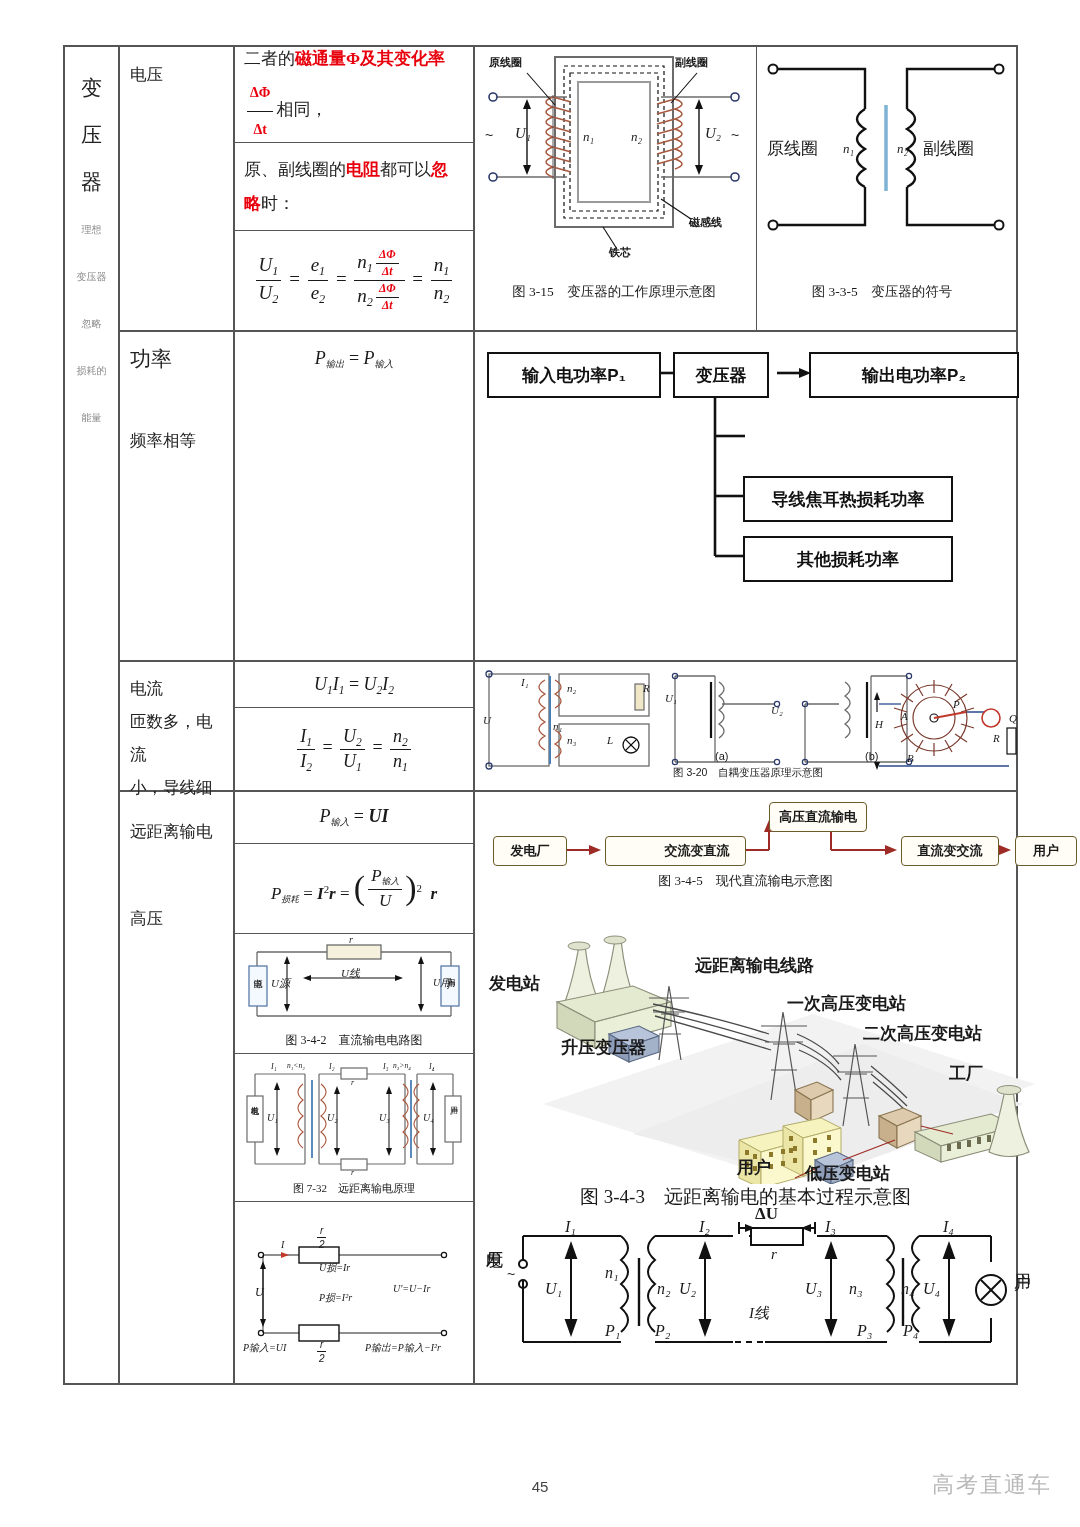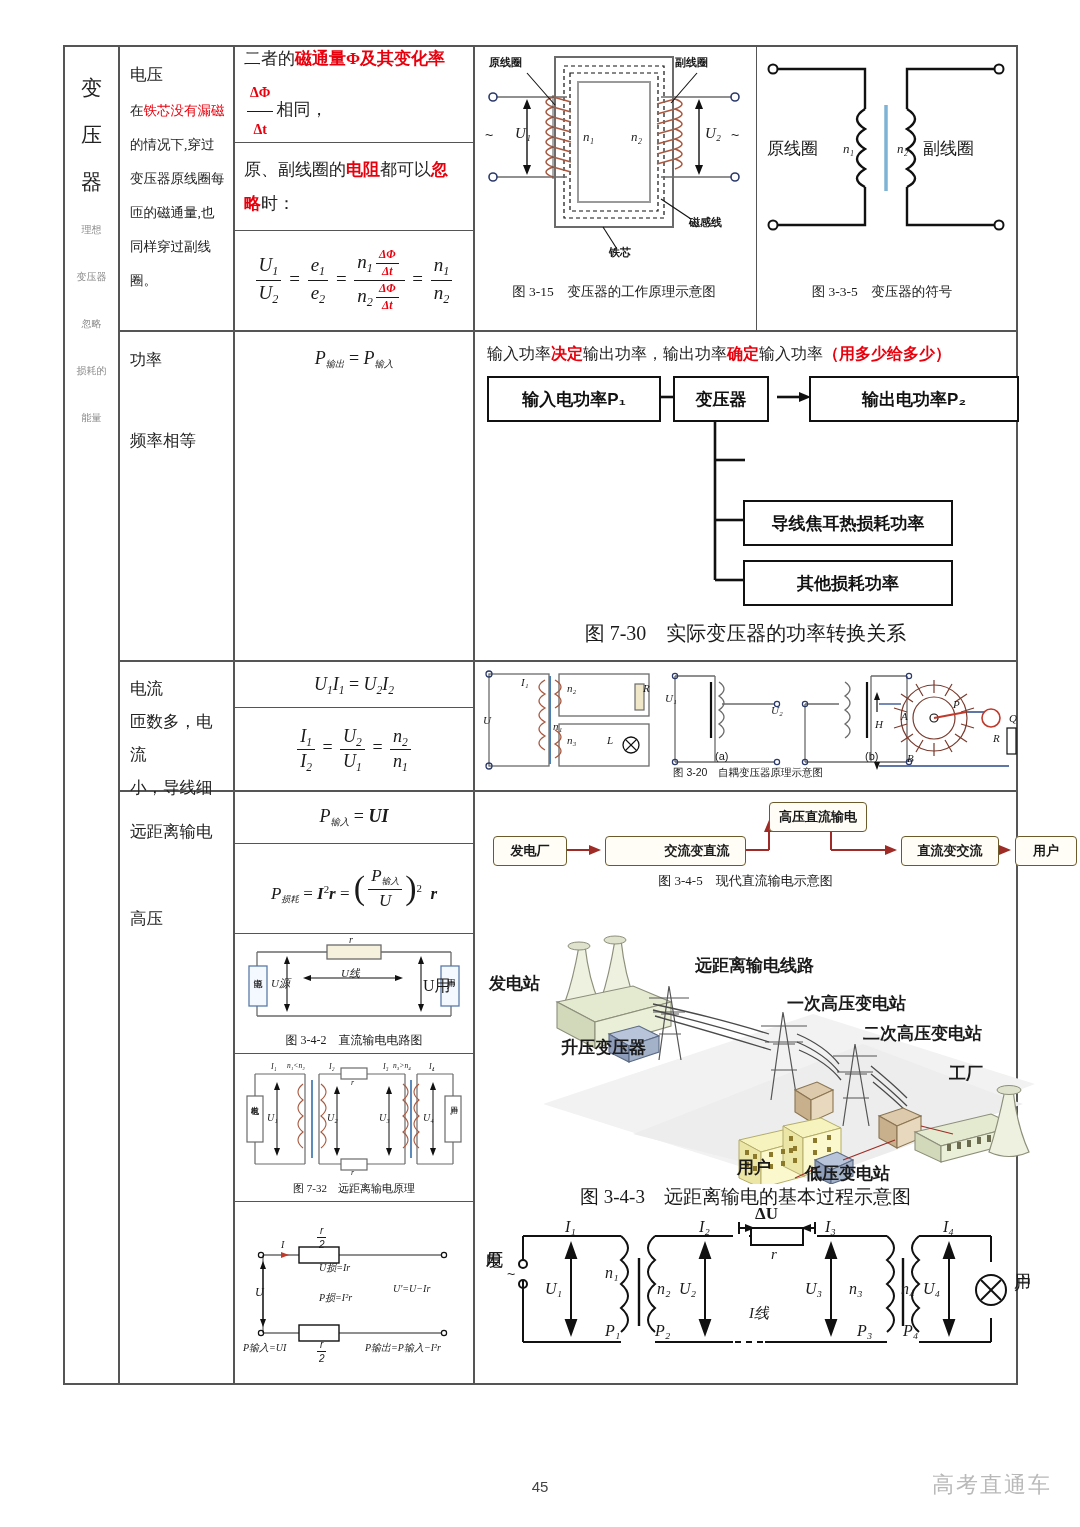--- a/index.html
+++ b/index.html
@@ -96,21 +96,20 @@
       <div class="small">损耗的</div>
       <div class="small">能量</div>
     </div>
 
     <div class="col-rest">
 
       <div class="band" style="height:285px;">
 
         <div class="col-b">
           <div style="font-size:16.5px;">电压</div>
-          <div class="tiny" style="margin-top:2px;">在<span class="red">铁芯没有漏磁</span>的情况下,穿过变压器原线圈每匝的磁通量,也同样穿过副线圈。</div>
         </div>
 
         <div class="col-c">
           <div class="cc-cell" style="height:96px;">
             <div class="statement">
               <span>二者的</span><b class="red">磁通量Φ及其变化率</b><span class="frac rf" style="font-size:14px;">
                   <span class="num">ΔΦ</span>
                   <span class="den">Δt</span>
                 </span><span>相同，</span>
             </div>
@@ -231,37 +230,34 @@
             <span class="lbl" style="left:86px;top:94px;font-size:13px;font-style:italic;font-family:'Liberation Serif',serif;">n₁</span>
             <span class="lbl" style="left:140px;top:94px;font-size:13px;font-style:italic;font-family:'Liberation Serif',serif;">n₂</span>
             <span class="lbl" style="left:166px;top:90px;font-size:17px;">副线圈</span>
             <div class="cap" style="position:absolute;left:0;top:236px;width:250px;font-size:13.5px;">图 3-3-5　变压器的符号</div>
           </div>
         </div>
       </div>
 
       <div class="band" style="height:330px;">
         <div class="col-b">
-          <div style="font-size:16px;">功率</div>
+          <div style="font-size:21px;">功率</div>
           <div style="font-size:16.5px;margin-top:46px;">频率相等</div>
         </div>
 
         <div class="col-c">
           <div class="cc-cell" style="height:70px;border-bottom:none;align-items:flex-start;padding-top:16px;">
             <div class="math" style="font-size:18px;">
               P<span class="cjksub">输出</span> <span style="font-style:normal;">=</span> P<span class="cjksub">输入</span>
             </div>
           </div>
           <div style="flex:1;"></div>
         </div>
 
         <div class="col-d" style="padding:10px 12px 4px 12px;">
-          <div class="statement" style="font-size:16px;line-height:24px;">
-            <span>输入功率</span><b class="red">决定</b><span>输出功率，输出功率</span><b class="red">确定</b><span>输入功率</span><b class="red">（用多少给多少）</b>
-          </div>
 
           <div class="fig" style="height:236px;margin-top:6px;">
             <svg width="530" height="236" viewBox="0 0 530 236" style="position:absolute;left:0;top:0;">
 
               <line x1="172" y1="25" x2="196" y2="25" stroke="#111" stroke-width="2.6"></line>
               <polygon points="206,25 194,20 194,30" fill="#111"></polygon>
               <line x1="290" y1="25" x2="314" y2="25" stroke="#111" stroke-width="2.6"></line>
               <polygon points="324,25 312,20 312,30" fill="#111"></polygon>
 
               <line x1="228" y1="44" x2="228" y2="208" stroke="#111" stroke-width="2.6"></line>
@@ -278,21 +274,20 @@
             <div class="fbox" style="left:322px;top:4px;width:206px;height:42px;">
                 <span>输出电功率P₂</span>
               </div>
             <div class="fbox" style="left:256px;top:128px;width:206px;height:42px;">
                 <span>导线焦耳热损耗功率</span>
               </div>
             <div class="fbox" style="left:256px;top:188px;width:206px;height:42px;">
                 <span>其他损耗功率</span>
               </div>
           </div>
-          <div class="cap" style="font-size:20px;margin-top:12px;">图 7-30　实际变压器的功率转换关系</div>
         </div>
       </div>
 
       <div class="band" style="height:130px;">
         <div class="col-b">
           <div style="font-size:16.5px;line-height:33px;">电流</div>
           <div style="font-size:16.5px;line-height:33px;">匝数多，电流</div>
           <div style="font-size:16.5px;line-height:33px;">小，导线细</div>
         </div>
 
@@ -453,21 +448,21 @@
                 <polygon points="180,74 177,66 183,66" fill="#111"></polygon>
                 <line x1="66" y1="40" x2="158" y2="40" stroke="#111" stroke-width="1.1"></line>
                 <polygon points="62,40 70,37 70,43" fill="#111"></polygon>
                 <polygon points="162,40 154,37 154,43" fill="#111"></polygon>
               </svg>
               <span class="lbl" style="left:10px;top:34px;font-size:9px;writing-mode:vertical-rl;">电源</span>
               <span class="lbl" style="left:203px;top:34px;font-size:9px;writing-mode:vertical-rl;">用户</span>
               <span class="lbl" style="left:108px;top:-4px;font-style:italic;font-family:'Liberation Serif',serif;font-size:10px;">r</span>
               <span class="lbl" style="left:30px;top:38px;font-style:italic;font-family:'Liberation Serif',serif;font-size:11px;">U源</span>
               <span class="lbl" style="left:100px;top:28px;font-style:italic;font-family:'Liberation Serif',serif;font-size:11px;">U线</span>
-              <span class="lbl" style="left:182px;top:38px;font-family:'Liberation Serif',serif;font-size:16px;">U用</span>
+              <span class="lbl" style="left:192px;top:38px;font-style:italic;font-family:'Liberation Serif',serif;font-size:10px;">U用</span>
             </div>
             <div class="cap" style="font-size:12px;margin-top:2px;">图 3-4-2　直流输电电路图</div>
           </div>
 
           <div class="cc-cell" style="height:148px;padding:4px;flex-direction:column;">
             <div class="fig" style="width:226px;height:120px;position:relative;">
               <svg width="226" height="120" viewBox="0 0 226 120">
                 <g stroke="#6b6b6b" stroke-width="1.2" fill="none">
                   <path d="M14 14 H64 M14 14 V104 M14 104 H64 M64 14 V104"></path>
                   <path d="M78 14 H164 M78 14 V104 M78 104 H164 M164 14 V104"></path>

